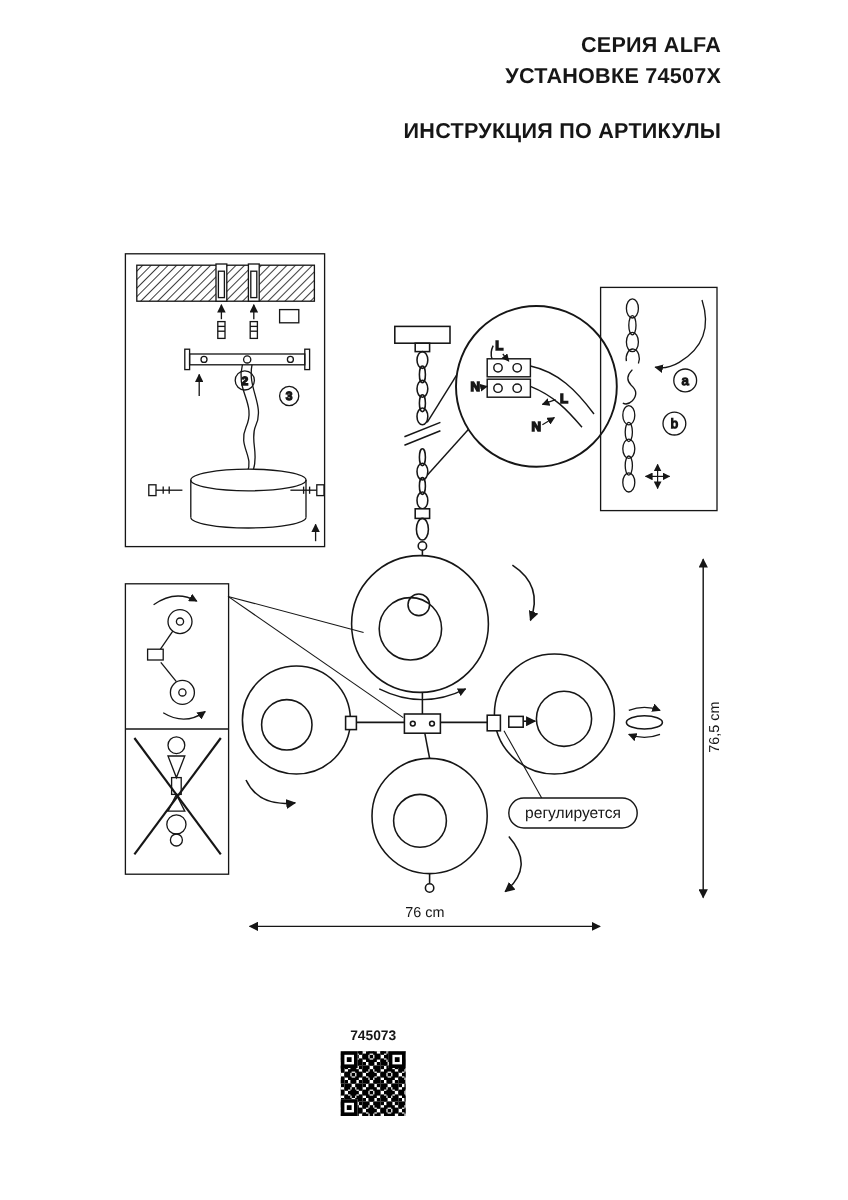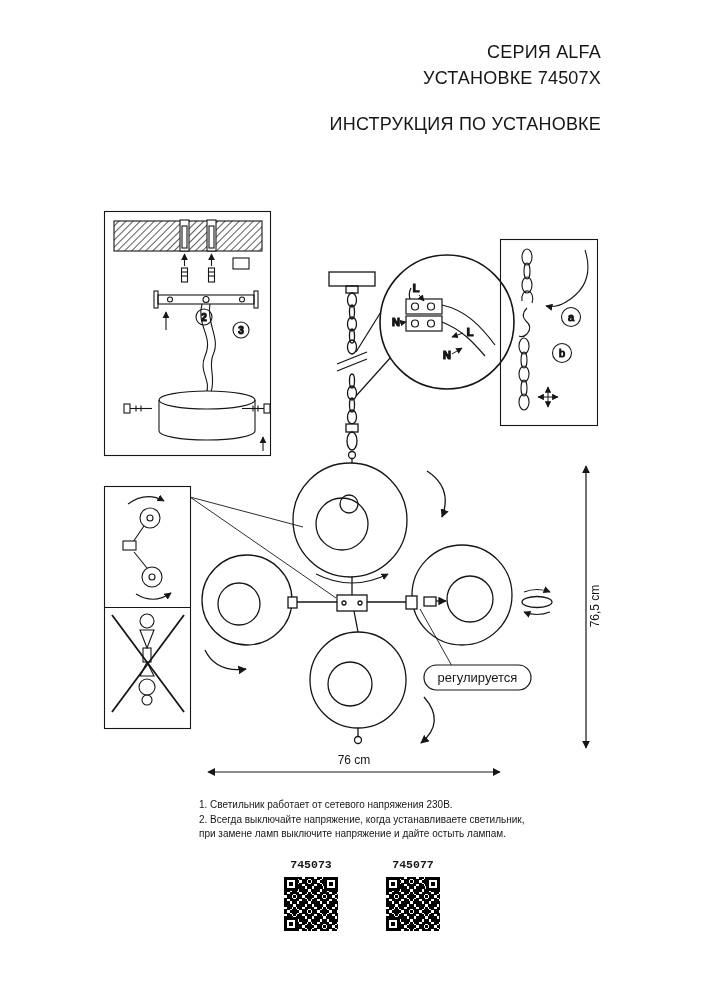--- a/index.html
+++ b/index.html
@@ -2,34 +2,34 @@
 <html><head>
 <meta charset="utf-8">
 <style>
   html,body { margin:0; padding:0; }
   body {
     width:707px; height:1000px; background:#ffffff; position:relative; overflow:hidden;
     font-family:"Liberation Sans", sans-serif; color:#161616;
   }
   .page { position:absolute; inset:0; }
   .hdr {
-    position:absolute; top:39px; right:106px; text-align:right;
-    font-weight:normal; font-size:18px; line-height:26px; letter-spacing:.2px;
+    position:absolute; top:24px; right:106px; text-align:right;
+    font-weight:bold; font-size:18px; line-height:26px; letter-spacing:.2px;
   }
   .hdr .spacer { height:20px; }
   svg.art { position:absolute; left:0; top:0; }
   svg text { font-family:"Liberation Sans", sans-serif; fill:#161616; }
   .notes {
     position:absolute; left:199px; top:798px; width:340px;
     font-size:10px; line-height:14.5px;
   }
   .qr-block { position:absolute; top:858px; width:60px; text-align:center; }
   .qr-block.left  { left:281px; }
   .qr-block.right { left:383px; }
-  .qr-label { font-size:11.5px; font-weight:bold; margin-bottom:6px;font-family:Liberation Mono, monospace; }
+  .qr-label { font-size:11.5px; font-weight:bold; margin-bottom:6px; }
   .qr {
     position:relative; width:54px; height:54px; margin:0 auto; background-color:#fff;
     background-image:
       conic-gradient(#000 25%, transparent 25% 50%, #000 50% 75%, transparent 75%),
       conic-gradient(#000 25%, transparent 25% 50%, #000 50% 75%, transparent 75%);
     background-size: 6px 6px, 10px 10px;
     background-position: 0 0, 3px 2px;
   }
   .finder {
     position:absolute; width:14px; height:14px; box-sizing:border-box;
@@ -44,21 +44,21 @@
 </style>
 </head>
 <body>
 
 <div class="page">
 
   <div class="hdr">
     <div>СЕРИЯ ALFA</div>
     <div>УСТАНОВКЕ 74507X</div>
     <div class="spacer"></div>
-    <div>ИНСТРУКЦИЯ ПО УСТАНОВКЕ</div>
+    <div>ИНСТРУКЦИЯ ПО АРТИКУЛЫ</div>
   </div>
 
   <svg class="art" width="707" height="1000" viewBox="0 0 707 1000">
     <defs>
       <marker id="arr" viewBox="0 0 10 10" refX="9" refY="5" markerWidth="6.5" markerHeight="6.5" orient="auto-start-reverse">
         <path d="M0 0 L10 5 L0 10 z" fill="#161616"></path>
       </marker>
       <pattern id="hatch" width="5" height="5" patternUnits="userSpaceOnUse" patternTransform="rotate(45)">
         <line x1="0" y1="0" x2="0" y2="5" stroke="#161616" stroke-width="1.4"></line>
       </pattern>
@@ -253,36 +253,23 @@
       <text x="354" y="764" text-anchor="middle" font-size="12" stroke="none">76 cm</text>
     </g>
 
     <g fill="none" stroke="#161616" stroke-width="1.2">
       <line x1="420" y1="609" x2="452" y2="666" stroke-width="0.9"></line>
       <rect x="424" y="665" width="107" height="25" rx="12.5" fill="#ffffff"></rect>
       <text x="477.5" y="682" text-anchor="middle" font-size="13" stroke="none">регулируется</text>
     </g>
   </svg>
 
-  <div class="notes">
-    <div>1. Светильник работает от сетевого напряжения 230В.</div>
-    <div>2. Всегда выключайте напряжение, когда устанавливаете светильник,</div>
-    <div>при замене ламп выключите напряжение и дайте остыть лампам.</div>
-  </div>
 
   <div class="qr-block left">
     <div class="qr-label">745073</div>
     <div class="qr">
       <div class="finder tl"></div>
       <div class="finder tr"></div>
       <div class="finder bl"></div>
     </div>
   </div>
-  <div class="qr-block right">
-    <div class="qr-label">745077</div>
-    <div class="qr">
-      <div class="finder tl"></div>
-      <div class="finder tr"></div>
-      <div class="finder bl"></div>
-    </div>
-  </div>
 
 </div>
 
 </body></html>

